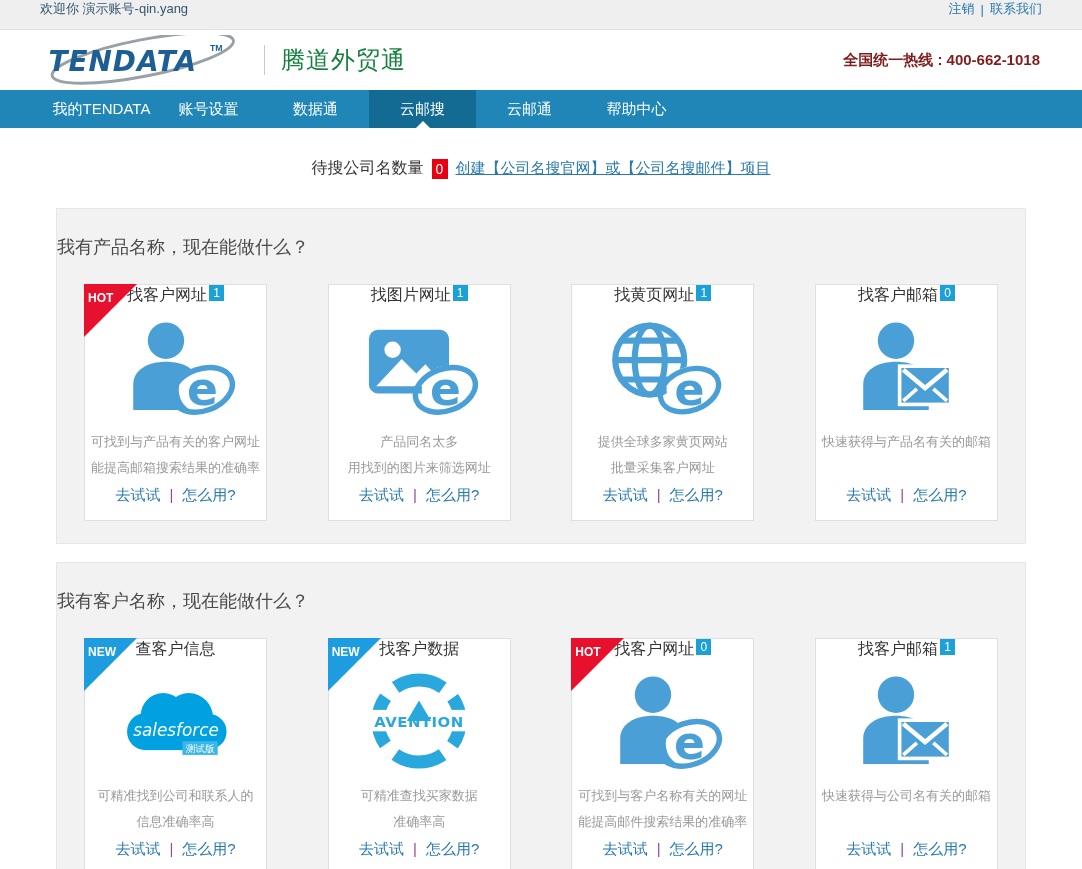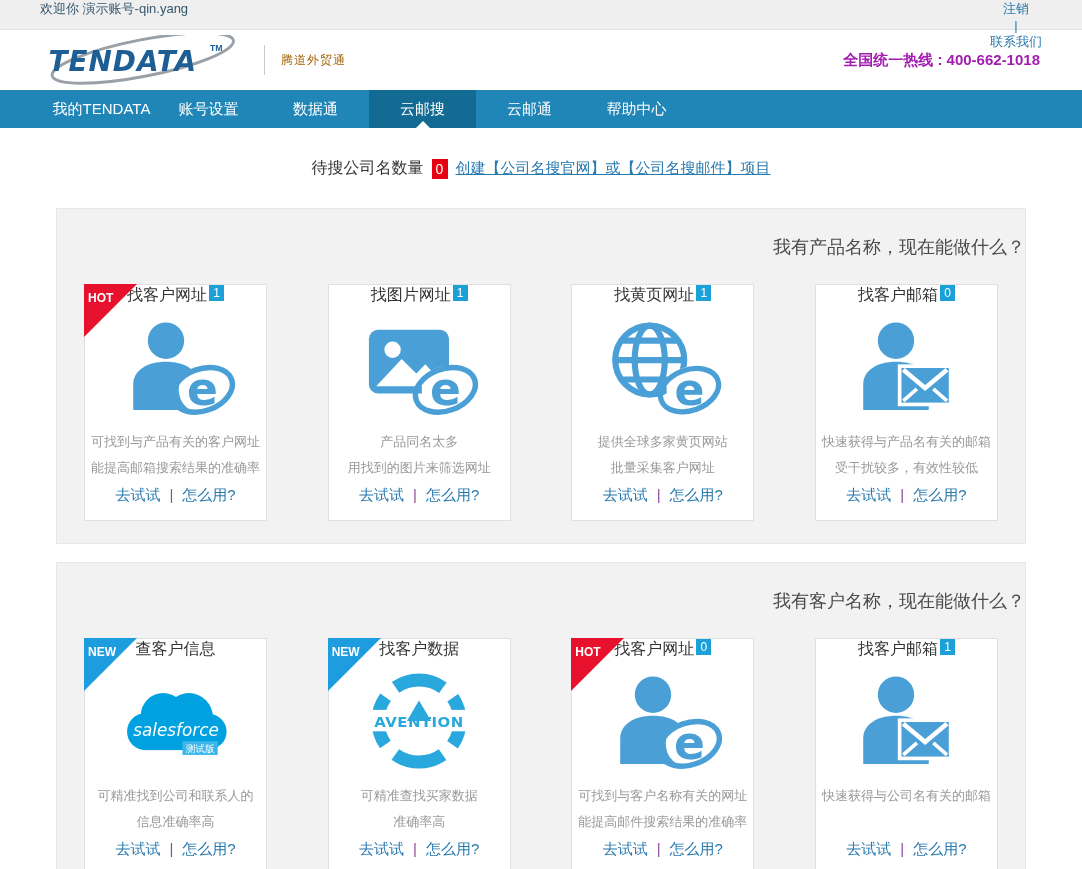--- a/index.html
+++ b/index.html
@@ -10,33 +10,33 @@
     font-family: "Liberation Sans", "DejaVu Sans", sans-serif;
     color: #333;
   }
   
   .topbar {
     height: 30px; background: #efefef; border-bottom: 1px solid #e2e2e2;
     display: flex; justify-content: space-between; align-items: flex-start;
     padding: 0 40px; font-size: 13px;
   }
   .topbar-left { color: #33566f; }
-  .topbar-right { color: #2779ae; display: flex; align-items: center; flex-direction: column; }
+  .topbar-right { color: #2779ae; display: flex; align-items: center; }
   .tb-link { color: #2779ae; cursor: pointer; text-decoration: none; }
   .tb-divider { margin: 0 6px; color: #2779ae; }
   
   .header {
     height: 60px; display: flex; align-items: center;
     justify-content: space-between; padding: 0 42px 0 46px; background: #fff;
   }
   .logo-area { display: flex; align-items: center; }
   .logo-svg { width: 208px; height: 50px; cursor: pointer; }
   .logo-divider { width: 1px; height: 30px; background: #c9c9c9; margin: 0 16px 0 10px; }
-  .brand { color: #a16207; font-size: 12px; letter-spacing: 1px; }
-  .hotline { color: #a21caf; font-size: 15px; font-weight: bold; margin-left: 40px; }
+  .brand { color: #15803d; font-size: 24px; letter-spacing: 1px; }
+  .hotline { color: #7f1d1d; font-size: 15px; font-weight: bold; margin-left: 40px; }
   
   .nav { height: 38px; background: #1f86b7; display: flex; padding-left: 48px; }
   .nav-item {
     width: 107px; text-align: center; line-height: 38px; color: #fff;
     font-size: 15px; cursor: pointer; position: relative; white-space: nowrap;
   }
   .nav-item.active { background: #136a93; }
   .nav-item.active::after {
     content: ""; position: absolute; bottom: 0; left: 50%; margin-left: -7px;
     width: 0; height: 0;
@@ -51,21 +51,21 @@
   .count-badge {
     background: #e60012; color: #fff; font-size: 14px; line-height: 18px;
     min-width: 16px; text-align: center; padding: 1px 4px; margin: 0 8px;
   }
   .pending-link { color: #2779ae; font-size: 15px; text-decoration: underline; cursor: pointer; }
   
   .panel {
     width: 970px; margin: 0 auto 18px; background: #f2f2f2;
     border: 1px solid #e7e7e7;
   }
-  .panel-title { text-align: right; font-size: 18px; color: #4a4a4a; padding: 26px 0 25px; }
+  .panel-title { text-align: left; font-size: 18px; color: #4a4a4a; padding: 26px 0 25px; }
   .card-row { display: flex; justify-content: space-between; padding: 0 27px 22px; }
   .card {
     width: 183px; height: 237px; background: #fff; border: 1px solid #e0e0e0;
     position: relative; display: flex; flex-direction: column; align-items: center;
   }
   .card-title { font-size: 16px; color: #333; display: flex; align-items: flex-start; }
   .num-badge {
     background: #1ba0d8; color: #fff; font-size: 12px; min-width: 15px;
     height: 16px; line-height: 16px; text-align: center; margin-left: 2px; padding: 0 1px;
   }
@@ -220,21 +220,20 @@
               <g>
                 <rect x="58" y="54" width="60" height="46" fill="#fff"></rect>
                 <rect x="62" y="58" width="52" height="38" fill="#4aa0d6"></rect>
                 <path d="M64,60 L88,80 L112,60" stroke="#fff" stroke-width="5" fill="none"></path>
                 <path d="M64,94 L79,81 M112,94 L97,81" stroke="#fff" stroke-width="4" fill="none"></path>
               </g>
             </svg>
           </div>
           <div class="desc">
             <div class="desc-line">快速获得与产品名有关的邮箱</div>
-            <div class="desc-line">受干扰较多，有效性较低</div>
           </div>
           <div class="links"><span class="try-link">去试试</span><span class="link-sep">|</span><span class="how-link">怎么用?</span></div>
         </div>
       </div>
     </section>
     <section class="panel">
       <div class="panel-title">我有客户名称，现在能做什么？</div>
       <div class="card-row">
         <div class="card">
           <div class="ribbon new">

